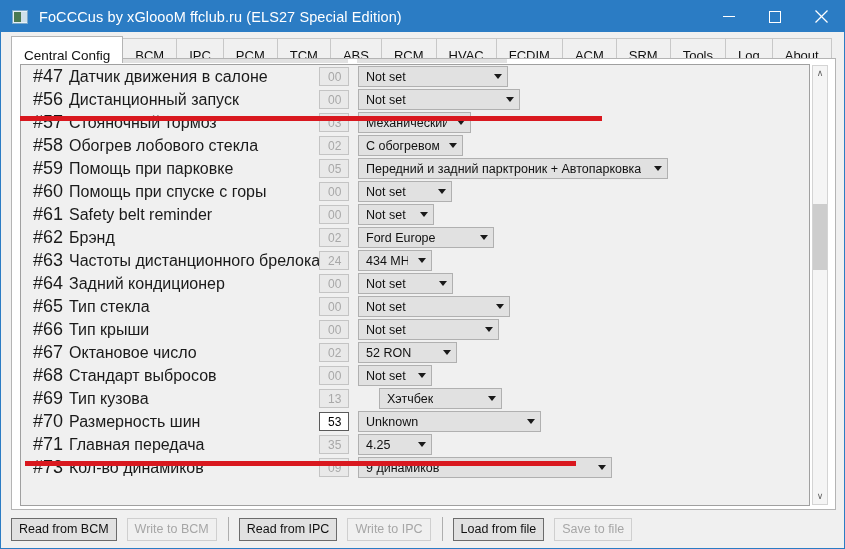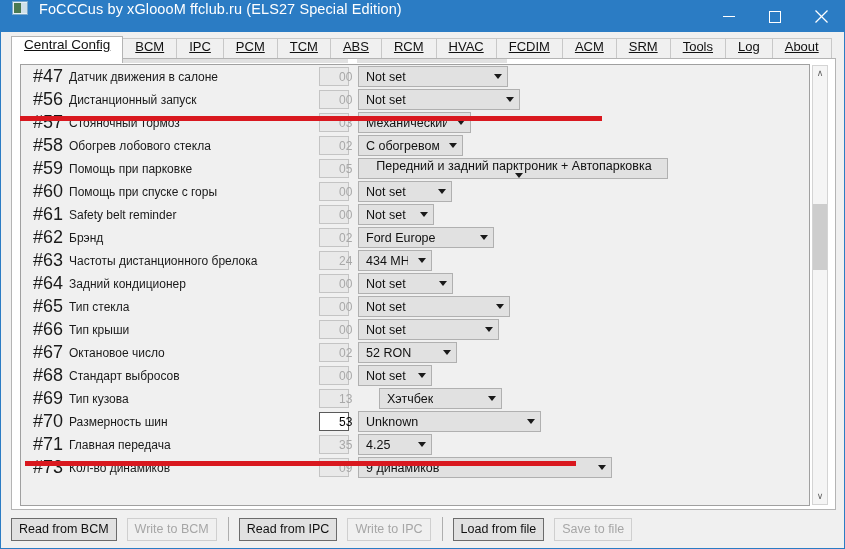--- a/index.html
+++ b/index.html
@@ -15,21 +15,21 @@
     width: 845px; height: 549px;
     background: #f0f0f0;
     border: 1px solid #2b7cc4;
   }
 
   
   .titlebar {
     position: absolute; left: 0; top: 0;
     width: 843px; height: 31px;
     background: #2b7cc4;
-    display: flex; 
+    display: flex; align-items: center;
   }
   .app-icon {
     width: 16px; height: 14px;
     margin-left: 11px; margin-right: 11px;
     background: #e8f0f5;
     border: 1px solid #7aa9cc;
     position: relative;
     flex: 0 0 auto;
   }
   .app-icon::before {
@@ -74,29 +74,28 @@
     background: #f0f0f0;
   }
   .tabs {
     position: absolute; left: 10px; top: 4px;
     display: flex; align-items: flex-end;
     height: 27px;
   }
   .tab {
     height: 25px;
     padding: 0 12px;
-    display: flex; align-items: flex-start;
+    display: flex; align-items: flex-end;
     font-size: 13px;
     color: #111111;
     background: #f0f0f0;
     border: 1px solid #c8c8c8;
     border-bottom: none;
     margin-right: -1px;
     white-space: nowrap;
-    text-decoration: underline;
   }
   .tab.active {
     background: #ffffff;
     border-color: #b4b4b4;
     height: 27px;
     font-size: 13.5px;
     position: relative;
     z-index: 3;
   }
 
@@ -135,31 +134,31 @@
   }
   .row-idx {
     width: 48px;
     padding-left: 12px;
     font-size: 18px;
     color: #1a1a1a;
     flex: 0 0 auto;
   }
   .row-label {
     width: 250px;
-    font-size: 12px;
+    font-size: 16px;
     color: #1a1a1a;
     flex: 0 0 auto;
     white-space: nowrap;
     overflow: hidden;
   }
   .code-box {
     width: 30px; height: 19px;
     flex: 0 0 auto;
     display: flex; align-items: center;
-    padding-left: 19px;
+    padding-left: 8px;
     font-size: 12px;
     background: #e9e9e9;
     border: 1px solid #c4c4c4;
     color: #a8a8a8;
     text-align: center;
   }
   .code-box.editable {
     background: #ffffff;
     border: 1px solid #5a5a5a;
     color: #000000;
@@ -358,21 +357,21 @@
           <div class="code-box">02</div>
           <div class="combo" style="width: 105px;">
             <span class="cap">С обогревом</span>
             <span class="arrow"></span>
           </div>
         </div>
         <div class="row">
           <div class="row-idx">#59</div>
           <div class="row-label">Помощь при парковке</div>
           <div class="code-box">05</div>
-          <div class="combo" style="width: 310px; flex-direction: column;">
+          <div class="combo" style="width: 310px;">
             <span class="cap">Передний и задний парктроник + Автопарковка</span>
             <span class="arrow"></span>
           </div>
         </div>
         <div class="row">
           <div class="row-idx">#60</div>
           <div class="row-label">Помощь при спуске с горы</div>
           <div class="code-box">00</div>
           <div class="combo" style="width: 94px;">
             <span class="cap">Not set</span>

